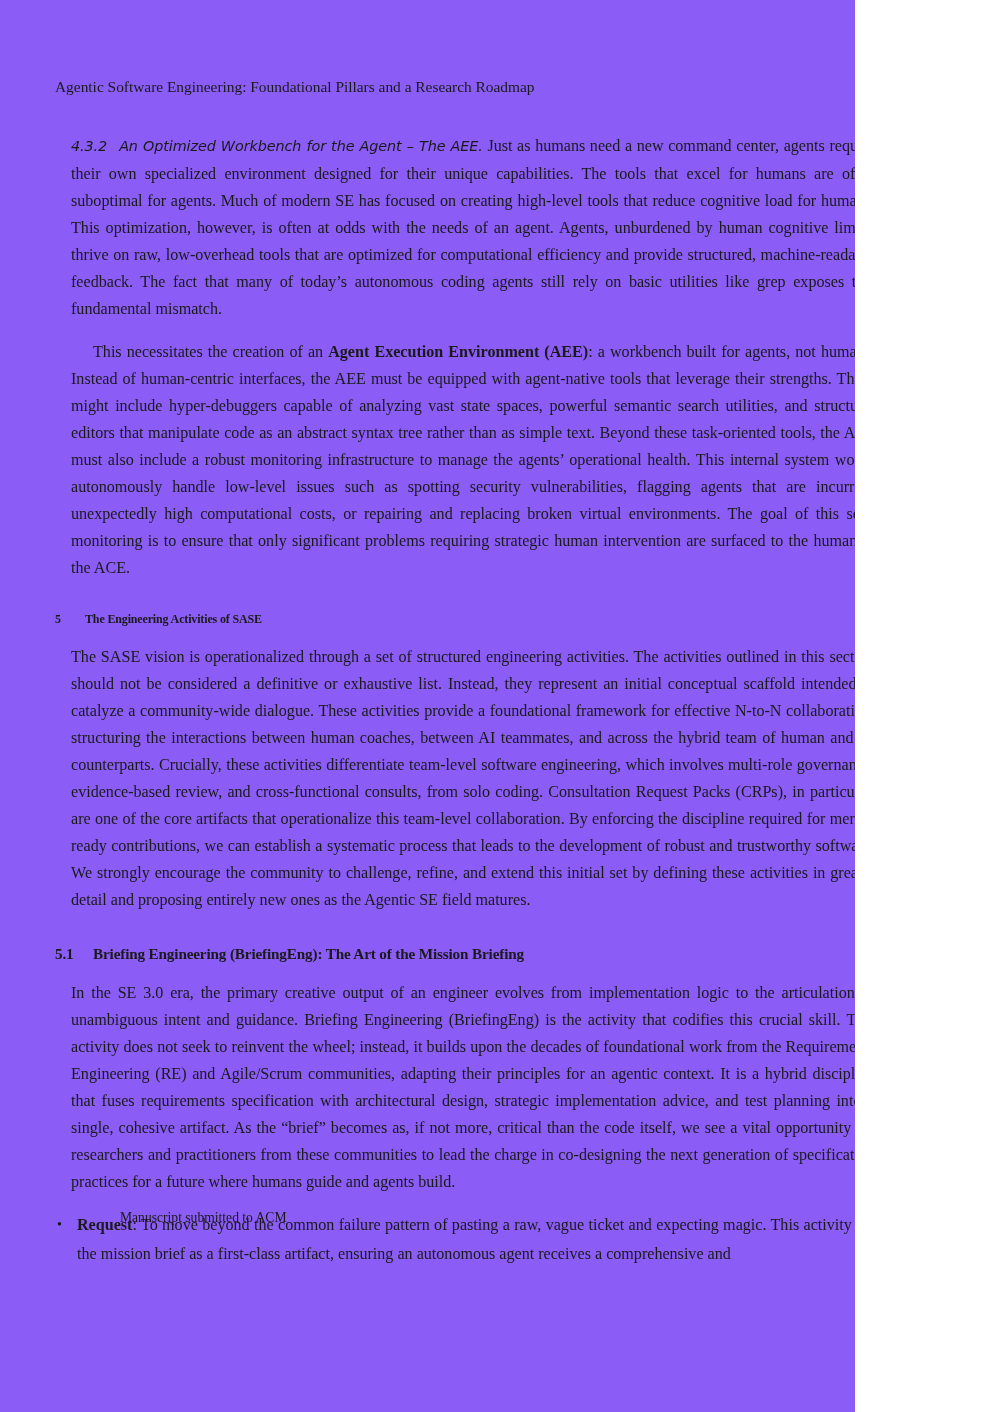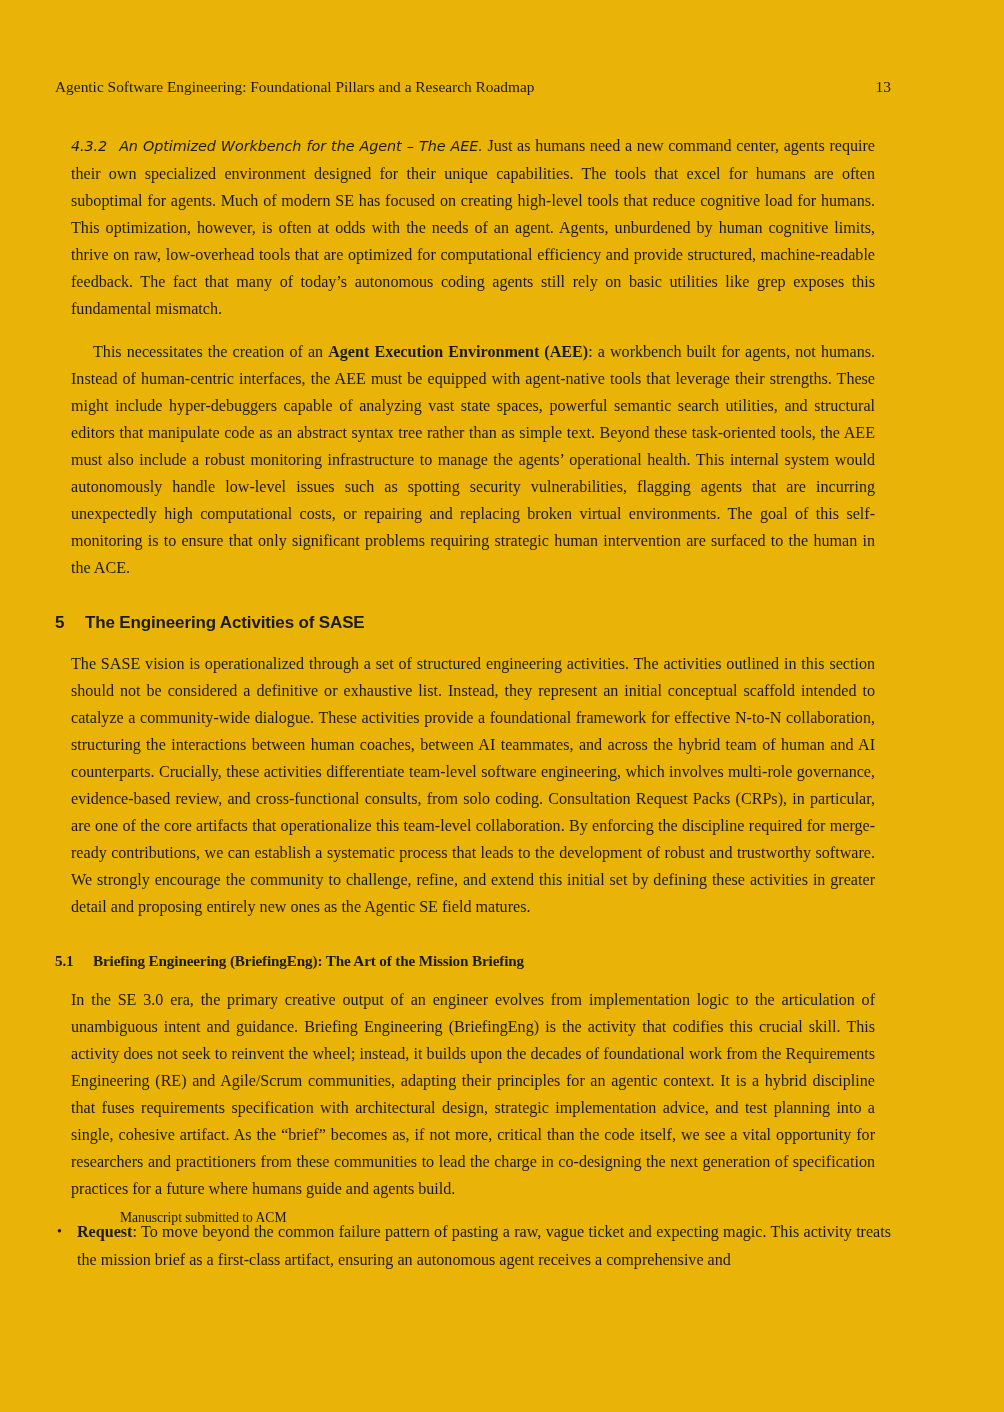--- a/index.html
+++ b/index.html
@@ -6,23 +6,23 @@
     margin: 0;
     padding: 0;
     background: #ffffff;
   }
   body {
     font-family: "Liberation Serif", "DejaVu Serif", serif;
     color: #1a1a1a;
   }
   .page {
     position: relative;
-    width: 1004px;
+    width: 855px;
     height: 1412px;
-    background: #eab308;
+    background: #8b5cf6;
     overflow: hidden;
     box-sizing: border-box;
   }
   .content {
     position: absolute;
     left: 55px;
     top: 78px;
     width: 836px;
   }
   
@@ -57,23 +57,23 @@
   .h3run {
     font-family: "DejaVu Sans", "Liberation Sans", sans-serif;
     font-style: italic;
     font-size: 14.4px;
     letter-spacing: -0.1px;
   }
   .h3run .num { margin-right: 12px; }
 
   
   h2.sec {
-    font-family: Liberation Sans, sans-serif;
+    font-family: Liberation Serif, serif;
     font-weight: bold;
-    font-size: 17px;
+    font-size: 12px;
     line-height: 1.25;
     margin: 31px 0 13px 0;
     letter-spacing: -0.15px;
   }
   h3.subsec {
     font-family: Liberation Serif, serif;
     font-weight: bold;
     font-size: 15.2px;
     line-height: 1.25;
     margin: 31px 0 13px 0;

